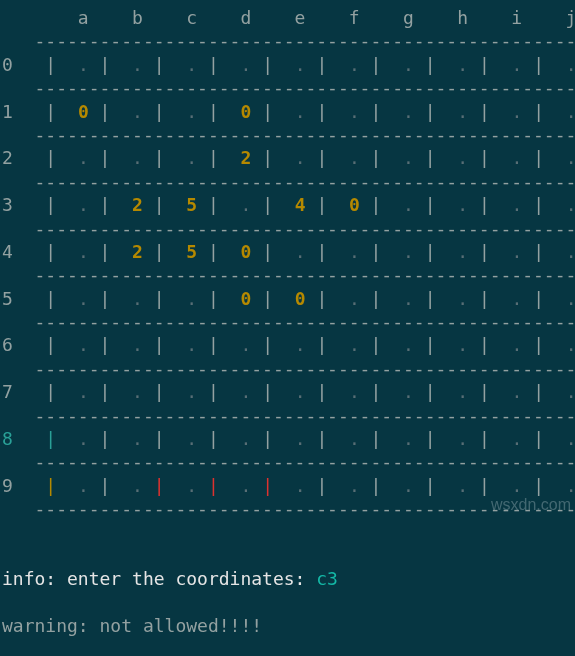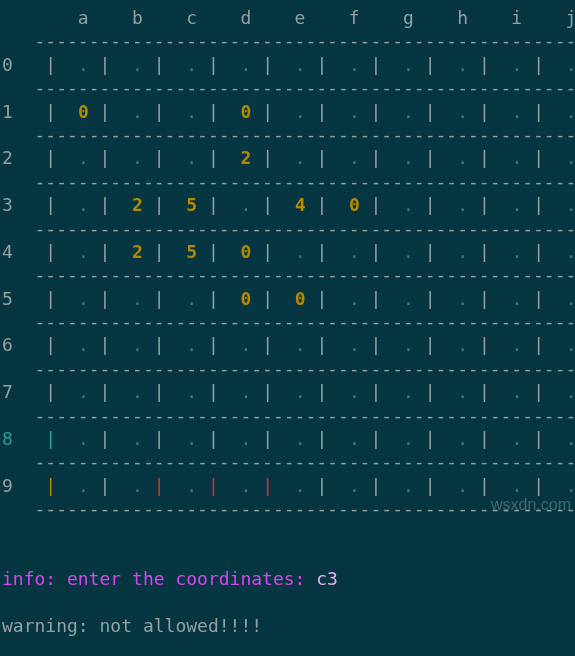--- a/index.html
+++ b/index.html
@@ -18,22 +18,22 @@
     margin: 0;
     padding: 6px 0 0 2px;
     white-space: pre;
   }
   .hdr   { color: #93a1a1; font-weight: normal; }
   .idx   { color: #93a1a1; }
   .bar   { color: #93a1a1; }
   .dot   { color: #586e75; }
   .num   { color: #b58900; font-weight: bold; }
   .dash  { color: #93a1a1; }
-  .info  { color: #d946ef; }
-  .input { color: #f0abfc; }
+  .info  { color: #e5e5e5; }
+  .input { color: #14b8a6; }
   .warn  { color: #93a1a1; }
   .spcl  { color: #2aa198; }
   .redb  { color: #dc322f; }
   .yelb  { color: #b58900; }
   .watermark {
     position: fixed;
     right: 4px;
     bottom: 140px;
     font-size: 16px;
     color: #6c8a92;

